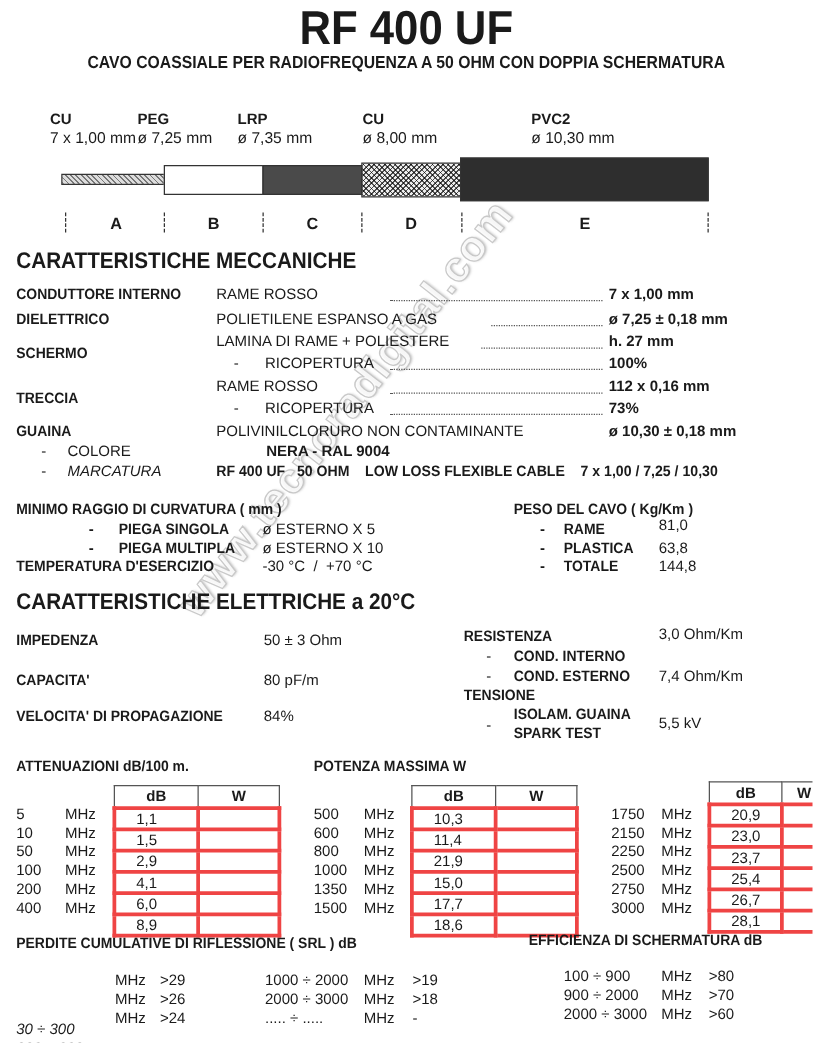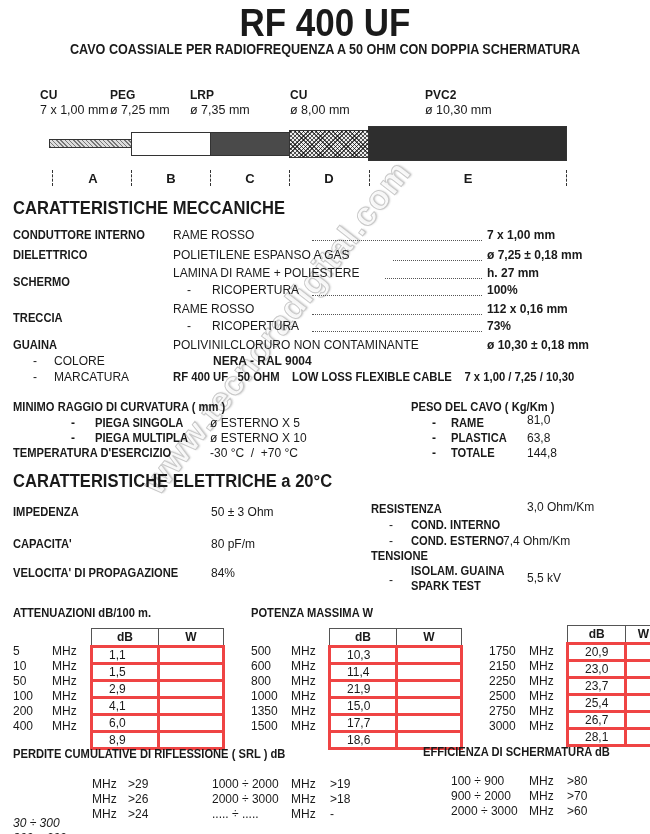--- a/index.html
+++ b/index.html
@@ -119,21 +119,21 @@
 
   <div class="abs lbl" style="left:13px;top:338px;">GUAINA</div>
   <div class="abs t12" style="left:173px;top:338px;">POLIVINILCLORURO NON CONTAMINANTE</div>
   <div class="abs t12 b" style="left:487px;top:338px;">ø 10,30 ± 0,18 mm</div>
 
   <div class="abs t12" style="left:33px;top:354px;">-</div>
   <div class="abs t12" style="left:54px;top:354px;">COLORE</div>
   <div class="abs t12 b" style="left:173px;top:354px;margin-left:40px;">NERA - RAL 9004</div>
 
   <div class="abs t12" style="left:33px;top:370px;">-</div>
-  <div class="abs t12" style="left:54px;top:370px;">MARCATURA</div>
+  <div class="abs t12" style="left:54px;top:370px;font-style:italic;">MARCATURA</div>
   <div class="abs t12 b" style="left:173px;top:370px;white-space:pre;transform-origin:left;transform:scaleX(0.94);">RF 400 UF   50 OHM    LOW LOSS FLEXIBLE CABLE    7 x 1,00 / 7,25 / 10,30</div>
 </div>
 
 <div>
   <div class="abs lbl" style="left:13px;top:400px;">MINIMO RAGGIO DI CURVATURA ( mm )</div>
   <div class="abs t12 b" style="left:71px;top:416px;">-</div>
   <div class="abs lbl" style="left:95px;top:416px;">PIEGA SINGOLA</div>
   <div class="abs t12" style="left:210px;top:416px;">ø ESTERNO X 5</div>
   <div class="abs t12 b" style="left:71px;top:431px;">-</div>
   <div class="abs lbl" style="left:95px;top:431px;">PIEGA MULTIPLA</div>
@@ -164,21 +164,21 @@
   <div class="abs t12" style="left:211px;top:537px;">80 pF/m</div>
   <div class="abs lbl" style="left:13px;top:566px;">VELOCITA' DI PROPAGAZIONE</div>
   <div class="abs t12" style="left:211px;top:566px;">84%</div>
 
   <div class="abs lbl" style="left:371px;top:502px;">RESISTENZA</div>
   <div class="abs t12" style="left:389px;top:518px;">-</div>
   <div class="abs lbl" style="left:411px;top:518px;">COND. INTERNO</div>
   <div class="abs t12" style="left:527px;top:500px;">3,0 Ohm/Km</div>
   <div class="abs t12" style="left:389px;top:534px;">-</div>
   <div class="abs lbl" style="left:411px;top:534px;">COND. ESTERNO</div>
-  <div class="abs t12" style="left:503px;top:534px;">7,4 Ohm/Km</div>
+  <div class="abs t12" style="left:527px;top:534px;">7,4 Ohm/Km</div>
   <div class="abs lbl" style="left:371px;top:549px;">TENSIONE</div>
   <div class="abs t12" style="left:389px;top:573px;">-</div>
   <div class="abs lbl" style="left:411px;top:564px;">ISOLAM. GUAINA</div>
   <div class="abs lbl" style="left:411px;top:579px;">SPARK TEST</div>
   <div class="abs t12" style="left:527px;top:571px;">5,5 kV</div>
 </div>
 
 <div class="abs lbl" style="left:13px;top:606px;">ATTENUAZIONI dB/100 m.</div>
 <div class="abs lbl" style="left:251px;top:606px;">POTENZA MASSIMA W</div>
 

